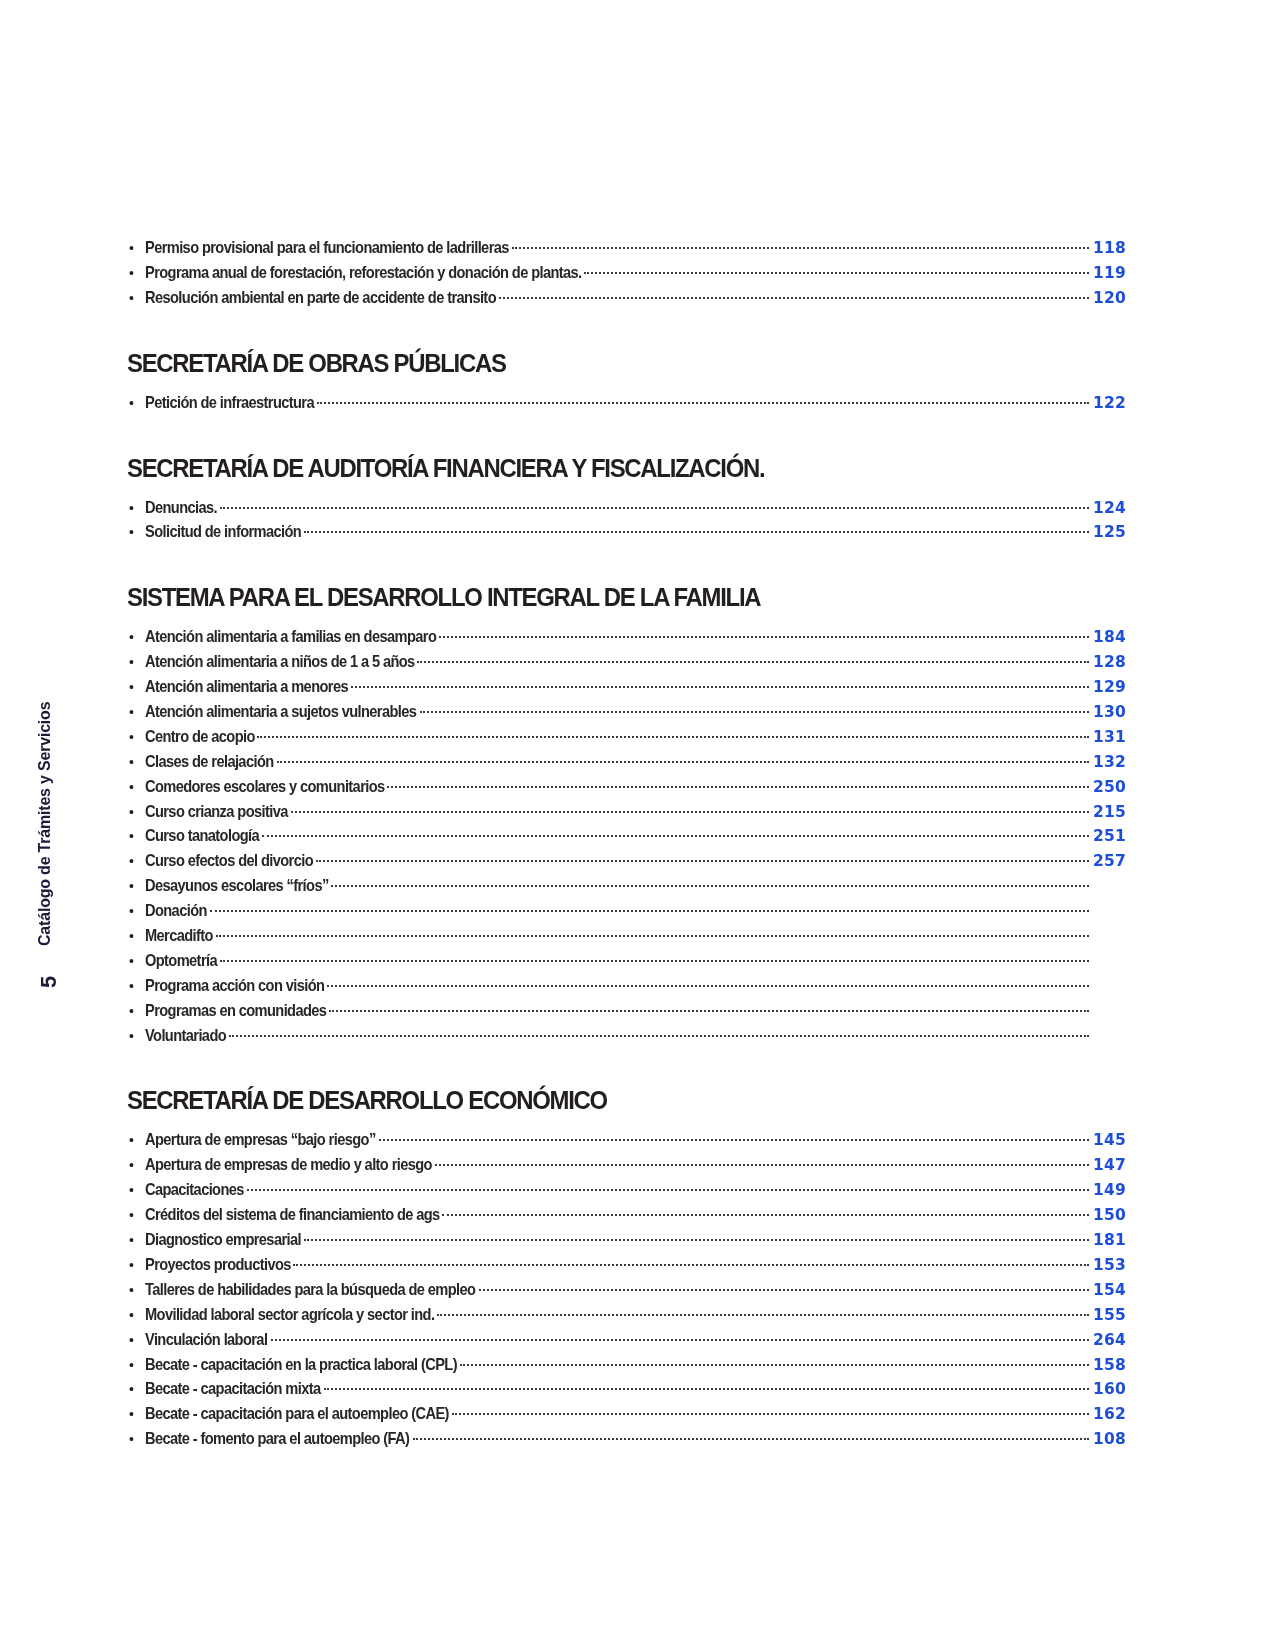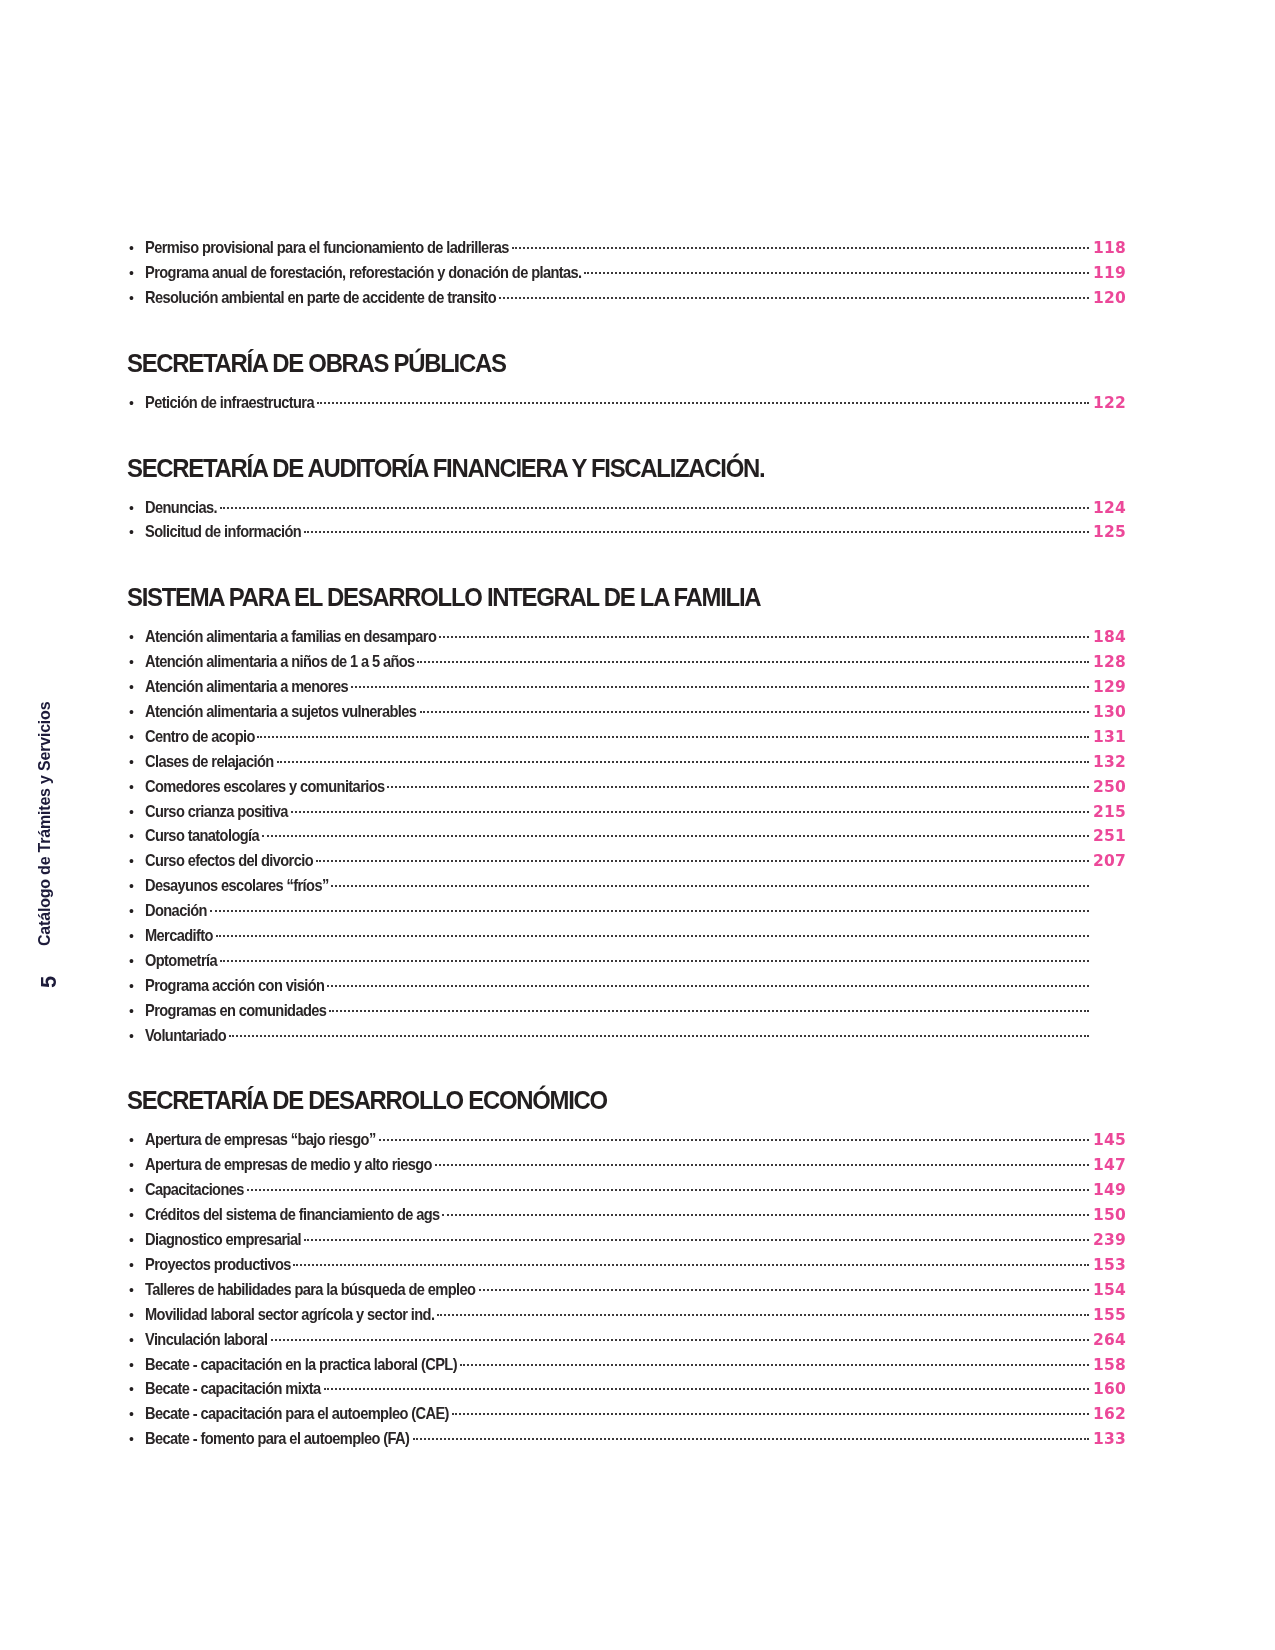--- a/index.html
+++ b/index.html
@@ -40,21 +40,21 @@
       transform: scaleX(0.86); transform-origin: left center;
       color: #2a2627; margin-right: -1px;
     }
     .leader {
       flex: 1 1 auto; overflow: hidden; white-space: nowrap; height: 14px;
       border-bottom: 2.2px dotted #3b3839; margin: 0 4px 0 0; position: relative; top: -4px;
       min-width: 10px;
     }
     .page {
       flex: 0 0 40px; text-align: left; font-size: 15.5px; font-weight: bold;
-      font-family: "DejaVu Sans", sans-serif; color: #ec4899; letter-spacing: 0.2px;
+      font-family: "DejaVu Sans", sans-serif; color: #1d4ed8; letter-spacing: 0.2px;
     }
     .page.empty { flex-basis: 40px; }
     .gap-heading { height: 36px; }
     .gap-after-heading { height: 12px; }
   </style>
 </head>
 <body>
 
 <div class="side">
   <div class="side-title">Catálogo de Trámites y Servicios</div>
@@ -172,21 +172,21 @@
         <li class="item">
           <span class="bullet">•</span>
           <span class="label" style="margin-right: -15.9559px;">Curso tanatología</span>
           <span class="leader"></span>
           <span class="page">251</span>
         </li>
         <li class="item">
           <span class="bullet">•</span>
           <span class="label" style="margin-right: -24.0447px;">Curso efectos del divorcio</span>
           <span class="leader"></span>
-          <span class="page">207</span>
+          <span class="page">257</span>
         </li>
         <li class="item">
           <span class="bullet">•</span>
           <span class="label" style="margin-right: -27.3497px;">Desayunos escolares “fríos”</span>
           <span class="leader"></span>
           <span class="page empty"></span>
         </li>
         <li class="item">
           <span class="bullet">•</span>
           <span class="label" style="margin-right: -7.20093px;">Donación</span>
@@ -251,21 +251,21 @@
         <li class="item">
           <span class="bullet">•</span>
           <span class="label" style="margin-right: -45.3559px;">Créditos del sistema de financiamiento de ags</span>
           <span class="leader"></span>
           <span class="page">150</span>
         </li>
         <li class="item">
           <span class="bullet">•</span>
           <span class="label" style="margin-right: -22.0309px;">Diagnostico empresarial</span>
           <span class="leader"></span>
-          <span class="page">239</span>
+          <span class="page">181</span>
         </li>
         <li class="item">
           <span class="bullet">•</span>
           <span class="label" style="margin-right: -21.2166px;">Proyectos productivos</span>
           <span class="leader"></span>
           <span class="page">153</span>
         </li>
         <li class="item">
           <span class="bullet">•</span>
           <span class="label" style="margin-right: -50.6122px;">Talleres de habilidades para la búsqueda de empleo</span>
@@ -299,17 +299,17 @@
         <li class="item">
           <span class="bullet">•</span>
           <span class="label" style="margin-right: -46.205px;">Becate - capacitación para el autoempleo (CAE)</span>
           <span class="leader"></span>
           <span class="page">162</span>
         </li>
         <li class="item">
           <span class="bullet">•</span>
           <span class="label" style="margin-right: -39.6844px;">Becate - fomento para el autoempleo (FA)</span>
           <span class="leader"></span>
-          <span class="page">133</span>
+          <span class="page">108</span>
         </li>
       </ul>
     </div>
   </div>
 
 </body></html>

